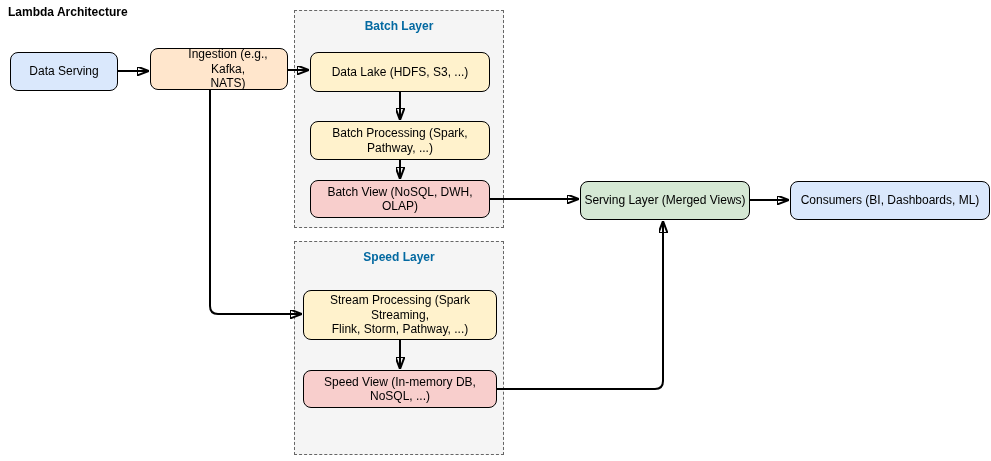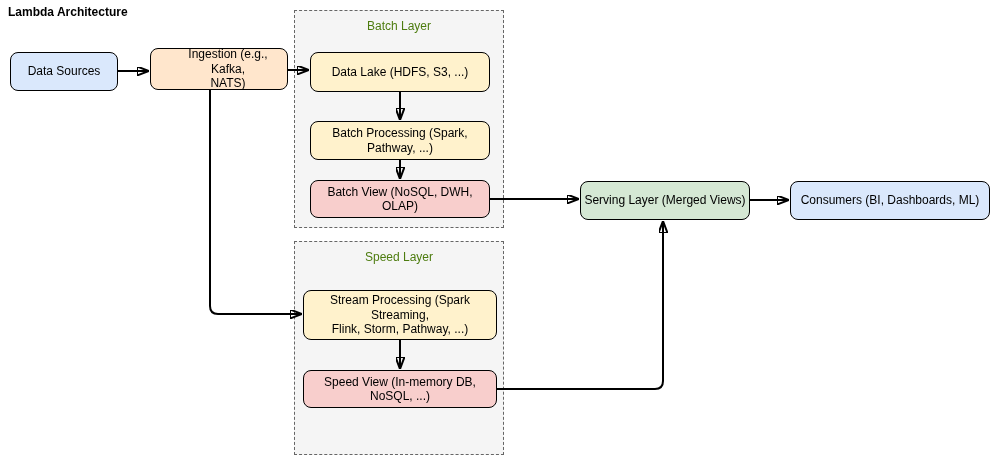--- a/index.html
+++ b/index.html
@@ -29,22 +29,22 @@
     border: 1px dashed #666666;
     box-sizing: border-box;
   }
   .layer-title {
     position: absolute;
     top: 8px;
     left: 0;
     width: 100%;
     text-align: center;
     font-size: 12px;
-    font-weight: normal;
-    color: #4d7c0f;
+    font-weight: bold;
+    color: #0369a1;
   }
   #edges {
     position: absolute;
     left: 0;
     top: 0;
     width: 991px;
     height: 461px;
   }
   #edges path {
     fill: none;
@@ -92,21 +92,21 @@
     <path d="M400,90 L400,119" marker-end="url(#arrow)"></path>
     <path d="M400,160 L400,178" marker-end="url(#arrow)"></path>
     <path d="M490,199 L578,199" marker-end="url(#arrow)"></path>
     <path d="M210,90 L210,306 Q210,314 218,314 L301,314" marker-end="url(#arrow)"></path>
     <path d="M400,340 L400,368" marker-end="url(#arrow)"></path>
     <path d="M497,389 L655,389 Q663,389 663,381 L663,222" marker-end="url(#arrow)"></path>
     <path d="M750,200 L788,200" marker-end="url(#arrow)"></path>
   </svg>
 
   <div class="node" style="left: 10px; top: 52px; width: 108px; height: 39px; background: rgb(218, 232, 252);">
-    <span>Data Sources</span>
+    <span>Data Serving</span>
   </div>
 
   <div class="node" style="left: 150px; top: 48px; width: 138px; height: 42px; background: rgb(255, 230, 204); padding-left: 21px;">
     <span>Ingestion (e.g., Kafka,
 NATS)</span>
   </div>
 
   <div class="node" style="left: 310px; top: 52px; width: 180px; height: 40px; background: rgb(255, 242, 204);">
     <span>Data Lake (HDFS, S3, ...)</span>
   </div>

